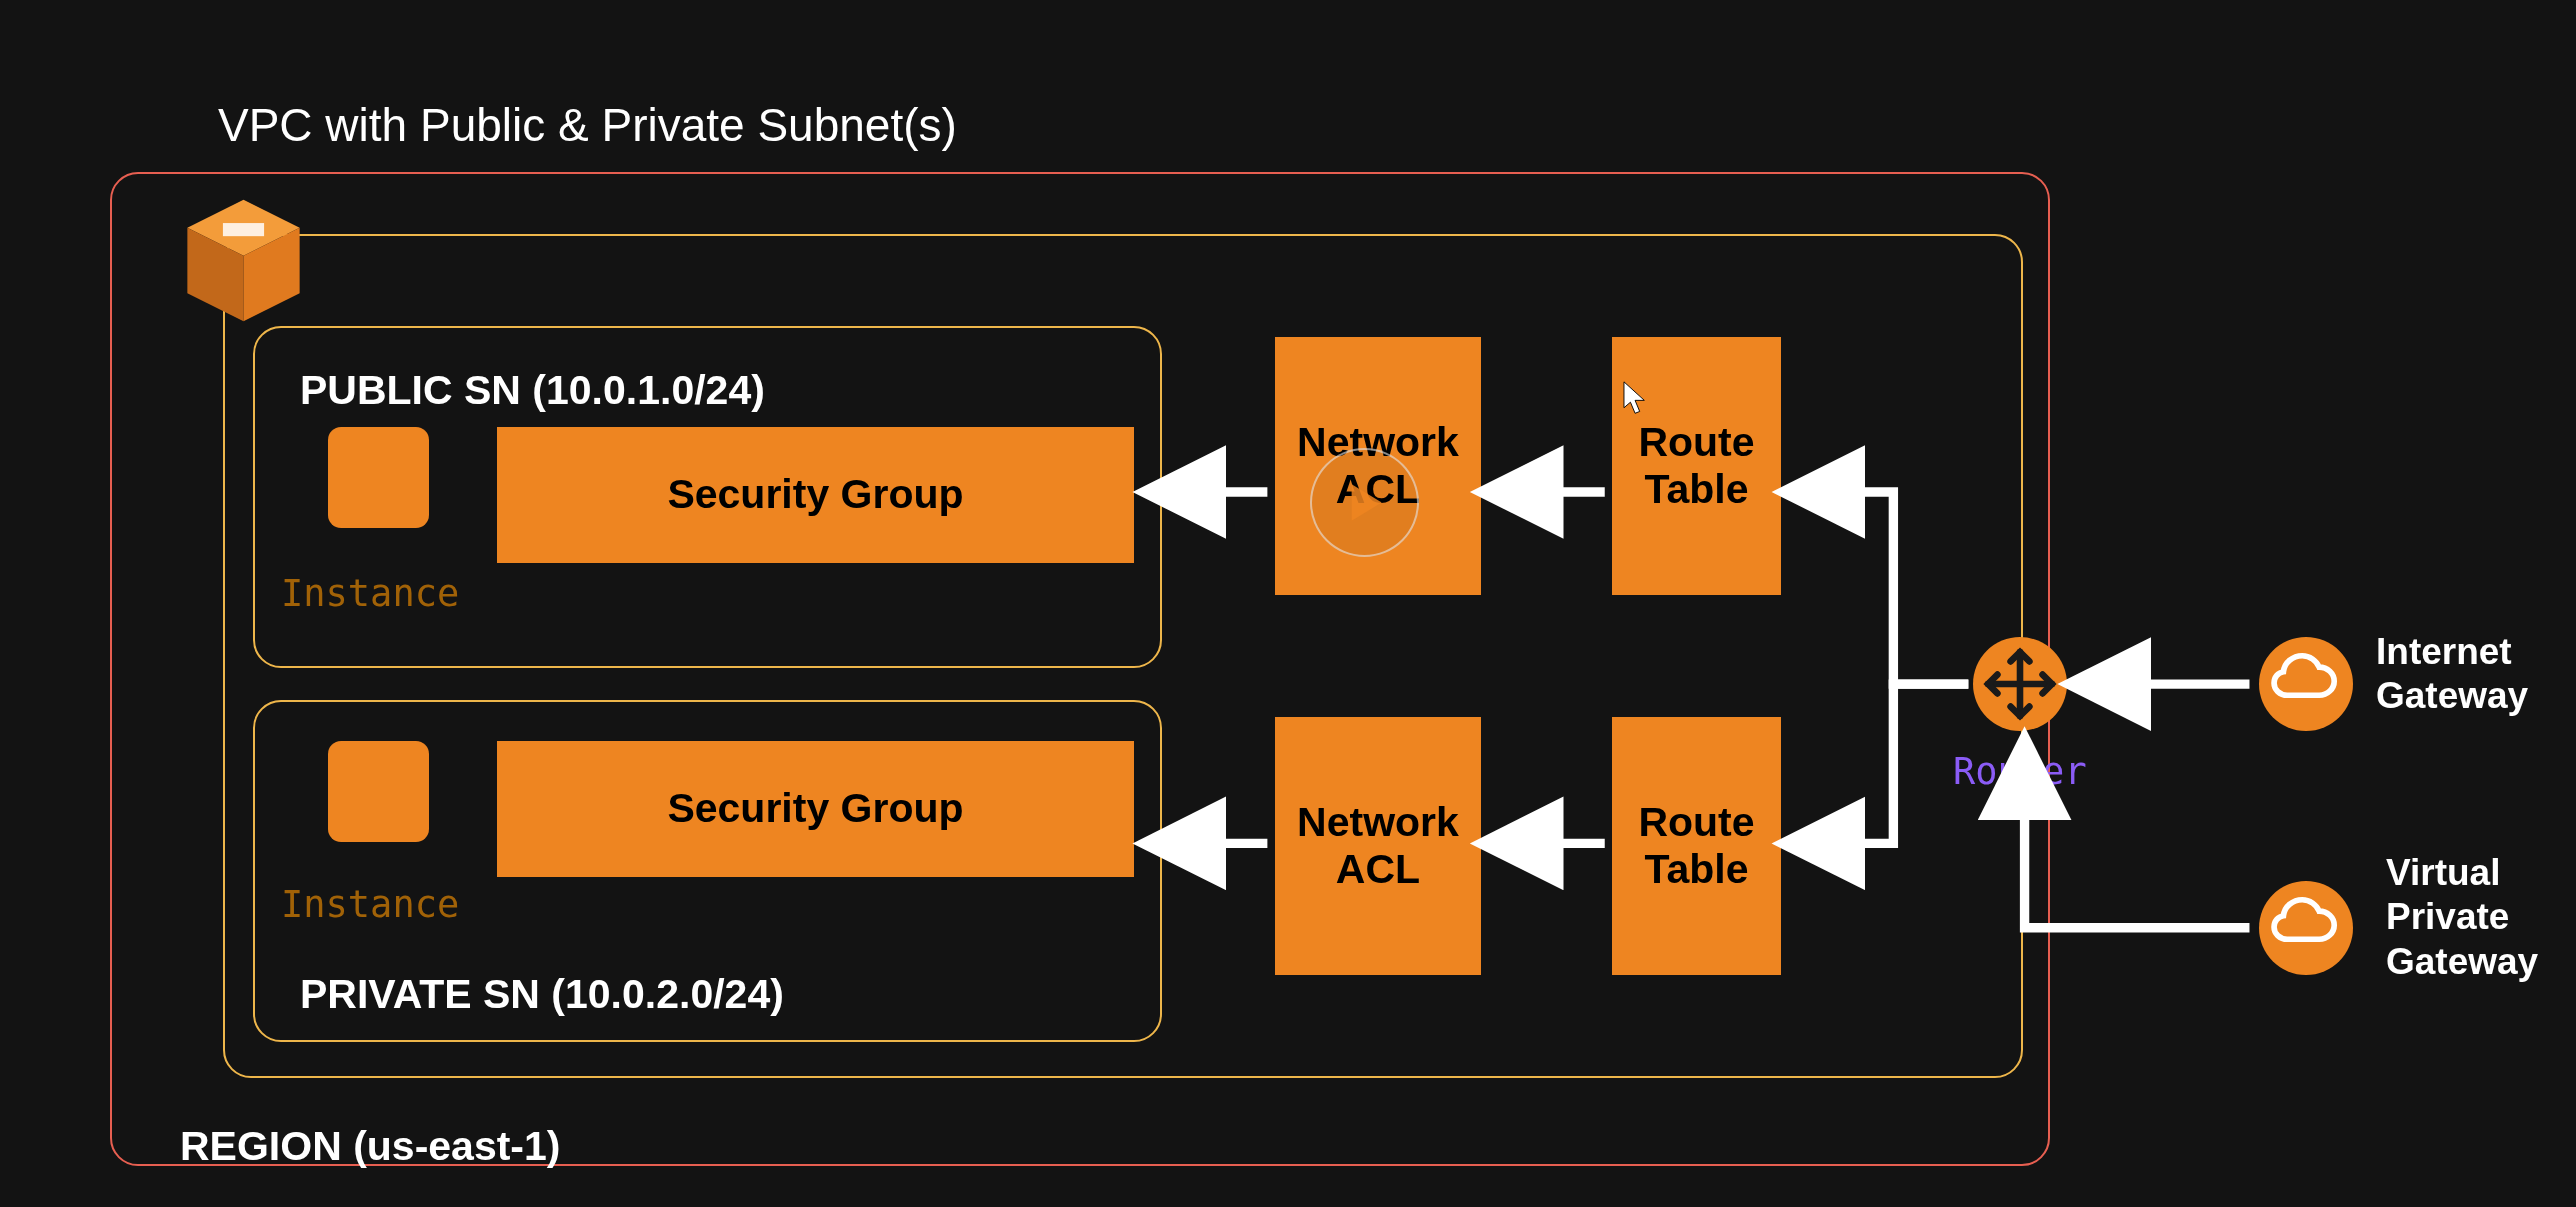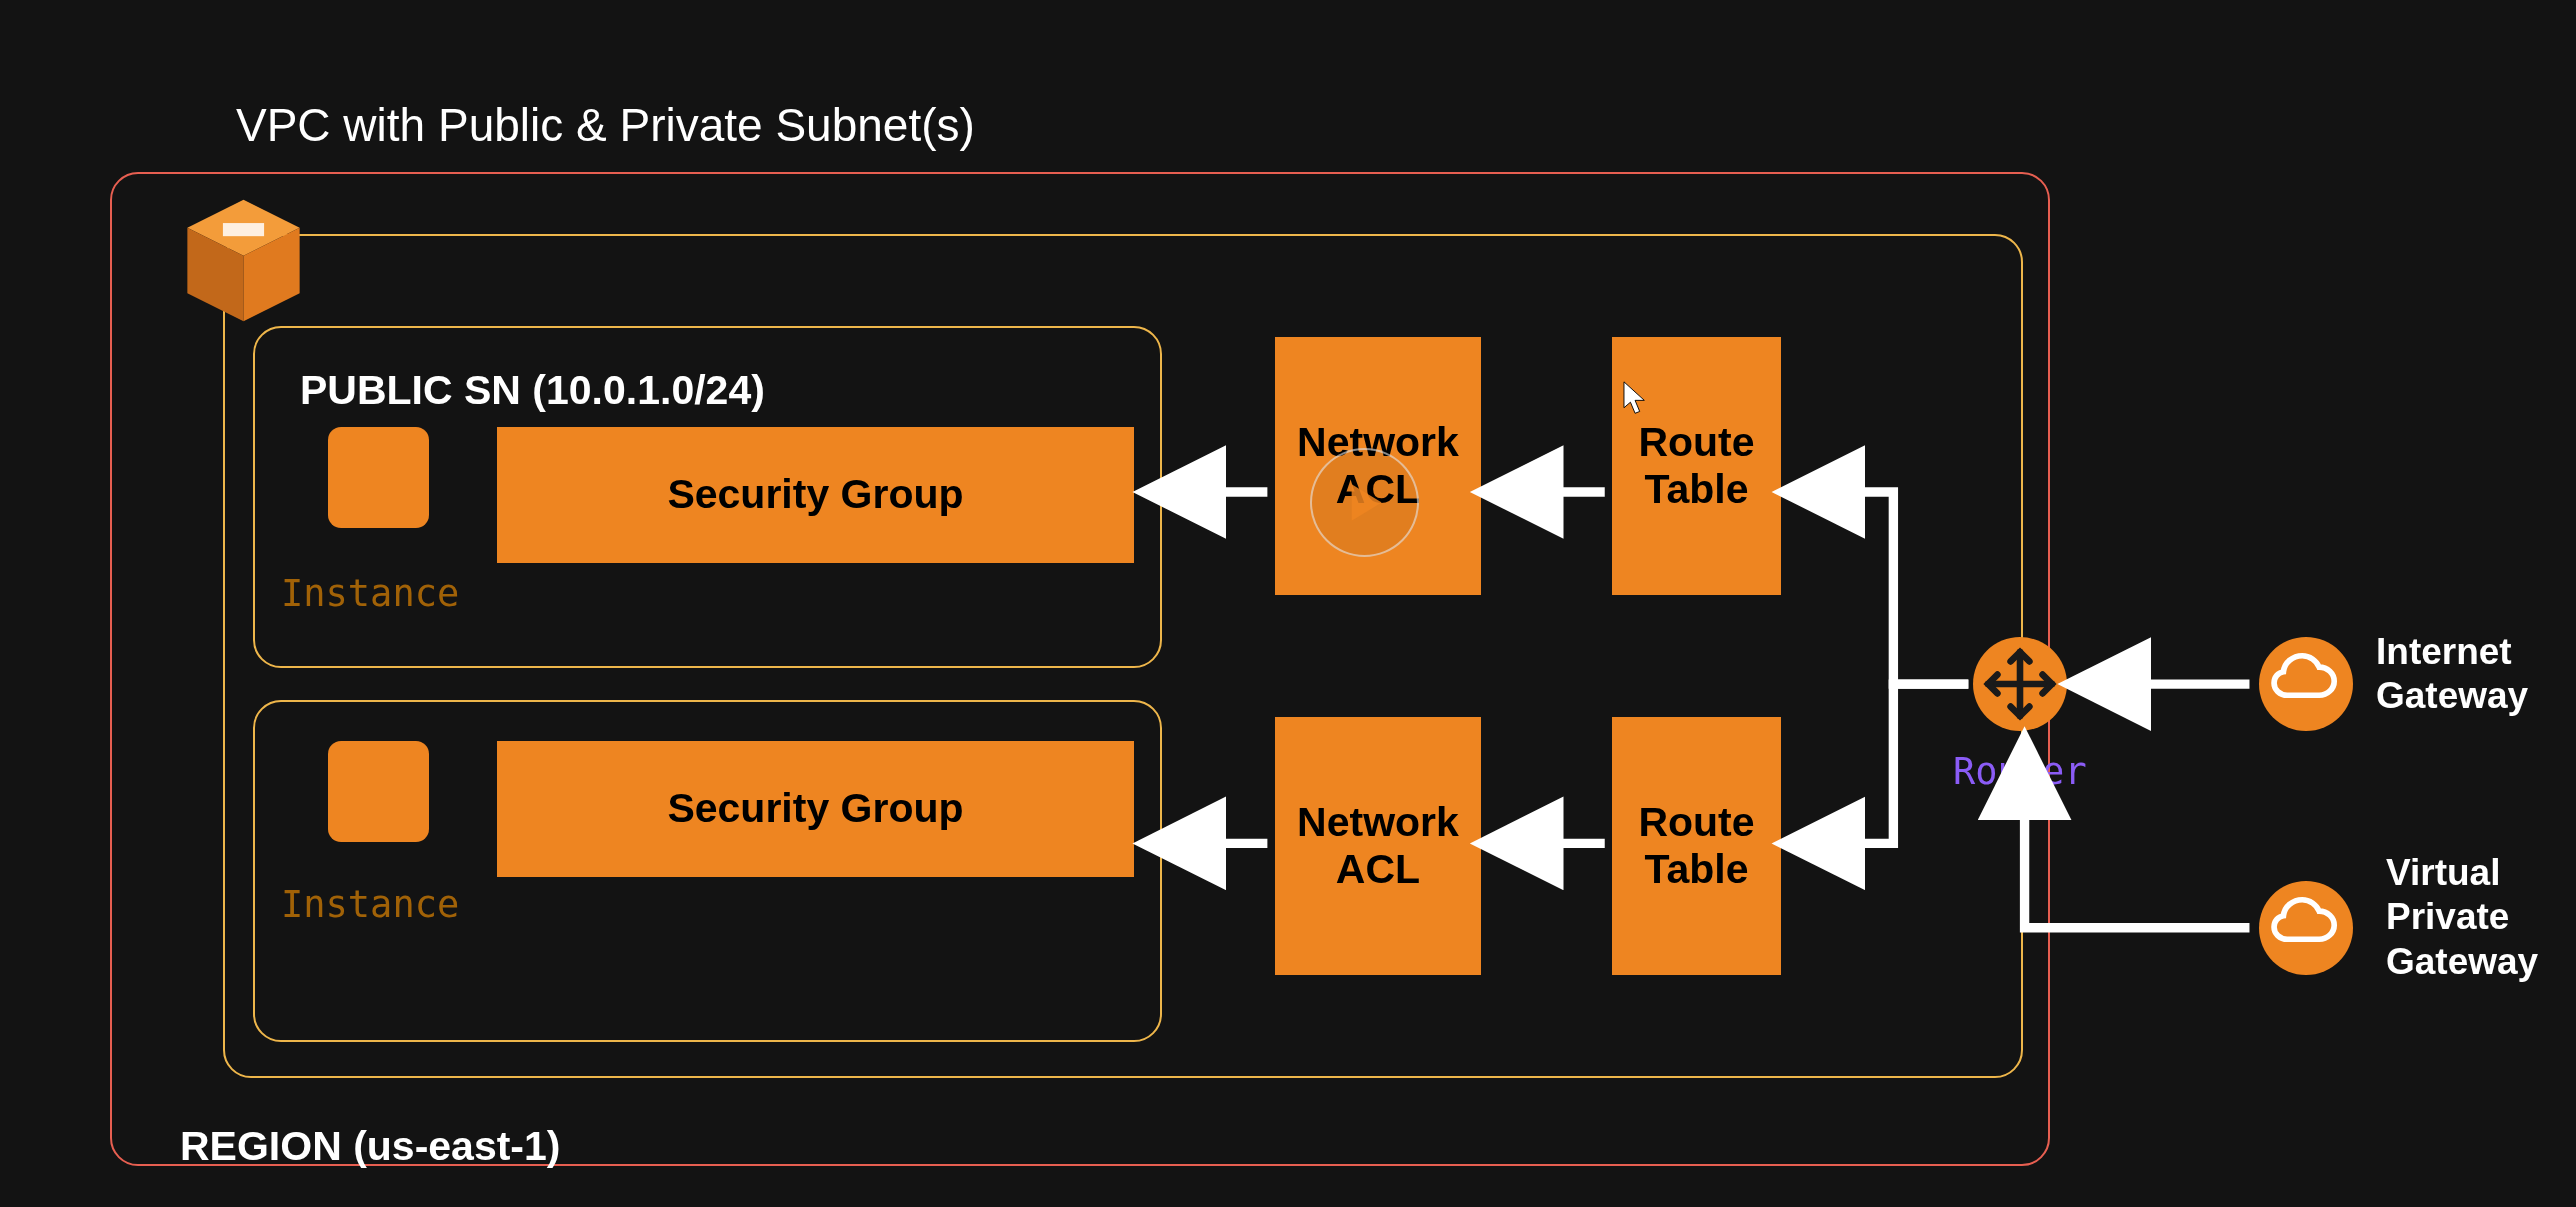--- a/index.html
+++ b/index.html
@@ -18,21 +18,21 @@
   .osq {position:absolute;background:#EE8521;border-radius:13px;width:101px;height:101px;}
   .circle{position:absolute;border-radius:50%;}
   svg.conn{position:absolute;left:0;top:0;width:2576px;height:1207px;overflow:visible;pointer-events:none;}
   .gwtxt{position:absolute;font-size:37px;font-weight:bold;color:#fff;text-align:left;line-height:1.2;}
 </style>
 </head>
 <body>
 
 <div id="stage">
 
-  <div class="htxt" style="left:236px;top:98px;">VPC with Public &amp; Private Subnet(s)</div>
+  <div class="htxt" style="left:218px;top:98px;">VPC with Public &amp; Private Subnet(s)</div>
 
   <div id="region" class="rbox"></div>
   <div class="ltxt" style="left:180px;top:1106px;">REGION (us-east-1)</div>
 
   <div id="vpc" class="rbox"></div>
 
   <svg style="position:absolute;left:178px;top:195px;width:131px;height:131px;" viewBox="0 0 140 140" width="131" height="131">
     <g>
       <polygon points="70,5 130,35 70,65 10,35" fill="#F39C3A"></polygon>
       <polygon points="10,35 70,65 70,135 10,105" fill="#C2681A"></polygon>
@@ -44,20 +44,21 @@
   <div id="pubsn" class="rbox"></div>
   <div class="ltxt" style="left:300px;top:350px;">PUBLIC SN (10.0.1.0/24)</div>
   <div class="osq" style="left:328px;top:427px;"></div>
   <div class="stxt" style="left:281px;top:572px;">Instance</div>
   <div class="obox" style="left:497px;top:427px;width:637px;height:136px;">Security Group</div>
 
   <div id="prvsn" class="rbox"></div>
   <div class="osq" style="left:328px;top:741px;"></div>
   <div class="stxt" style="left:281px;top:883px;">Instance</div>
   <div class="obox" style="left:497px;top:741px;width:637px;height:136px;">Security Group</div>
+  <div class="ltxt" style="left:300px;top:954px;">PRIVATE SN (10.0.2.0/24)</div>
 
   <div class="obox" style="left:1275px;top:337px;width:206px;height:258px;white-space:pre;">Network
 ACL</div>
   <div class="obox" style="left:1612px;top:337px;width:169px;height:258px;white-space:pre;">Route
 Table</div>
   <div class="obox" style="left:1275px;top:717px;width:206px;height:258px;white-space:pre;">Network
 ACL</div>
   <div class="obox" style="left:1612px;top:717px;width:169px;height:258px;white-space:pre;">Route
 Table</div>
 

